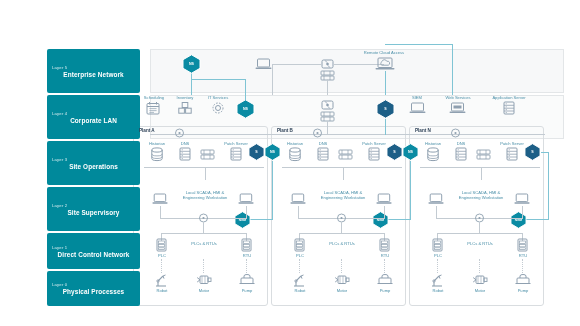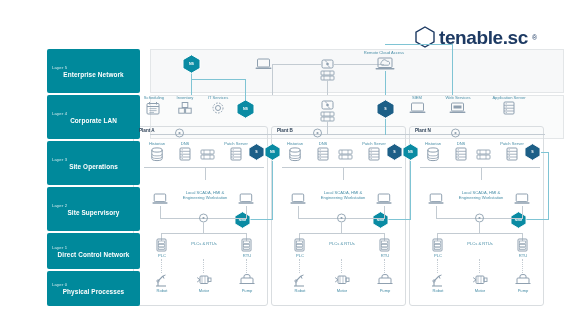--- a/index.html
+++ b/index.html
@@ -48,29 +48,20 @@
   
   .ln{position:absolute;background:#c3cbd2;}
   .ln.teal{background:#7fc4d4;}
   .ln.dash{background:none;border-left:1px dotted #c3cbd2;width:0;}
 </style>
 </head>
 <body>
 
 <div id="stage">
 
-  <div id="logo">
-    <span class="hexmark">
-      <svg width="20" height="22" viewBox="0 0 20 22">
-          <polygon points="10,1 19,6.2 19,15.8 10,21 1,15.8 1,6.2" fill="none" stroke="#1d3a63" stroke-width="1.4"></polygon>
-        </svg>
-    </span>
-    <span class="wordmark">tenable.sc</span>
-    <span class="tm">®</span>
-  </div>
 
   <div class="band" style="left:150px;top:49px;width:414px;height:44px;"></div>
   <div class="band" style="left:150px;top:95px;width:414px;height:44px;background:#fafbfb;"></div>
 
   <div class="plantbox" style="left:133px;top:126px;width:135px;height:180px;"></div>
   <div class="plantbox" style="left:271px;top:126px;width:135px;height:180px;"></div>
   <div class="plantbox" style="left:409px;top:126px;width:135px;height:180px;"></div>
 
   <div class="layer-cell" style="top:49px;height:44px;">
     <div class="layer-num">Layer 5</div>

